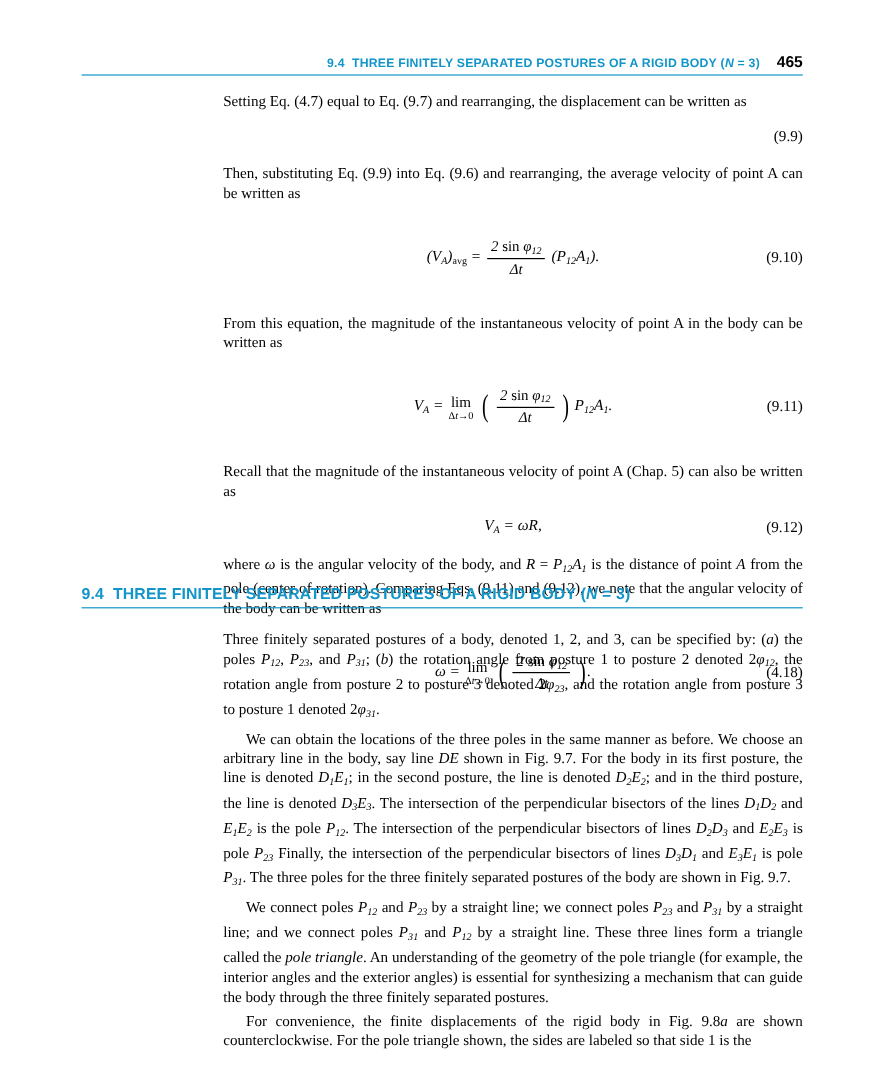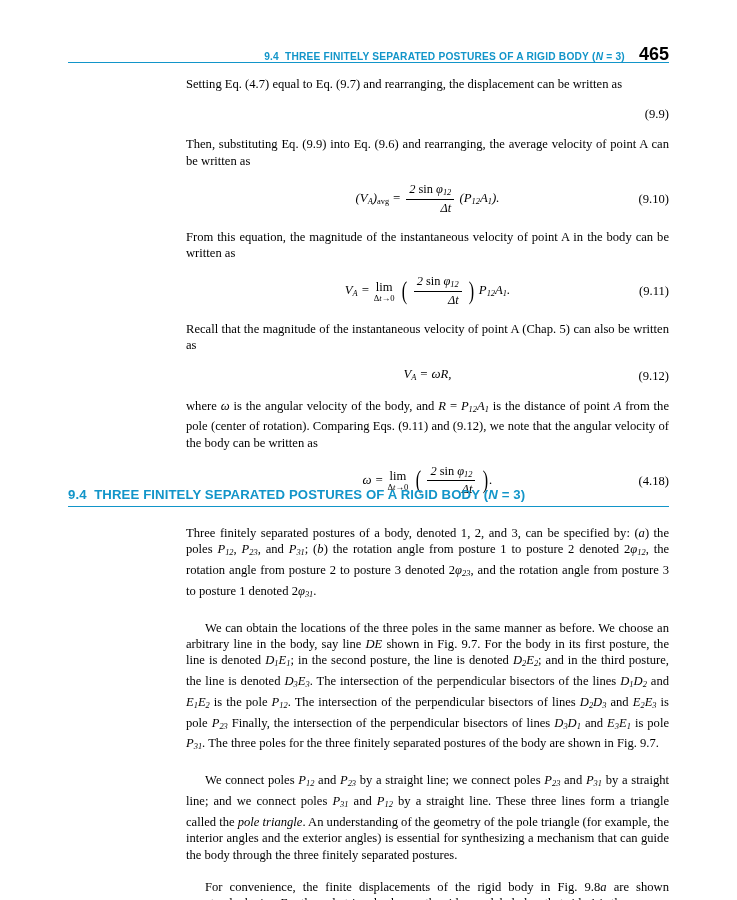--- a/index.html
+++ b/index.html
@@ -38,21 +38,21 @@
     font-size: 10.2px;
     letter-spacing: 0.2px;
     color: #1295c9;
   }
   .header-title .ital {
     font-style: italic;
   }
   .header-page {
     font-family: "Liberation Sans", sans-serif;
     font-weight: bold;
-    font-size: 18px;
+    font-size: 13px;
     color: #000000;
     margin-left: 14px;
   }
   .header-rule {
     position: absolute;
     left: 68px;
     top: 62px;
     width: 601px;
     height: 1.2px;
     background: #1295c9;
@@ -64,21 +64,21 @@
     left: 186px;
     top: 76px;
     width: 483px;
   }
   p {
     margin: 0 0 0 0;
     font-size: 12.6px;
     line-height: 16.4px;
     text-align: justify;
   }
-  p.body + p.body { margin-top: 16px; }
+  p.body + p.body { margin-top: 4px; }
   p.indent { text-indent: 19px; }
   .it { font-style: italic; }
   .sub { font-size: 8.4px; vertical-align: -0.28em; }
   .sup { font-size: 8.4px; vertical-align: 0.45em; }
 
   
   .eq {
     position: relative;
     margin: 13px 0 13px 0;
     min-height: 18px;
@@ -95,22 +95,22 @@
     top: 50%;
     transform: translateY(-50%);
     font-style: normal;
     font-size: 12.6px;
     font-family: Liberation Serif, serif;
   }
   .rm { font-style: normal; }
   .frac {
     display: inline-block;
     vertical-align: middle;
-    text-align: right;
-    margin: 0 2px;
+    text-align: center;
+    margin: 16px 2px;
   }
   .frac .num {
     display: block;
     padding: 0 3px 1px 3px;
     border-bottom: 1px solid #000;
     font-size: 12.4px;
   }
   .frac .den {
     display: block;
     padding: 1px 3px 0 3px;

